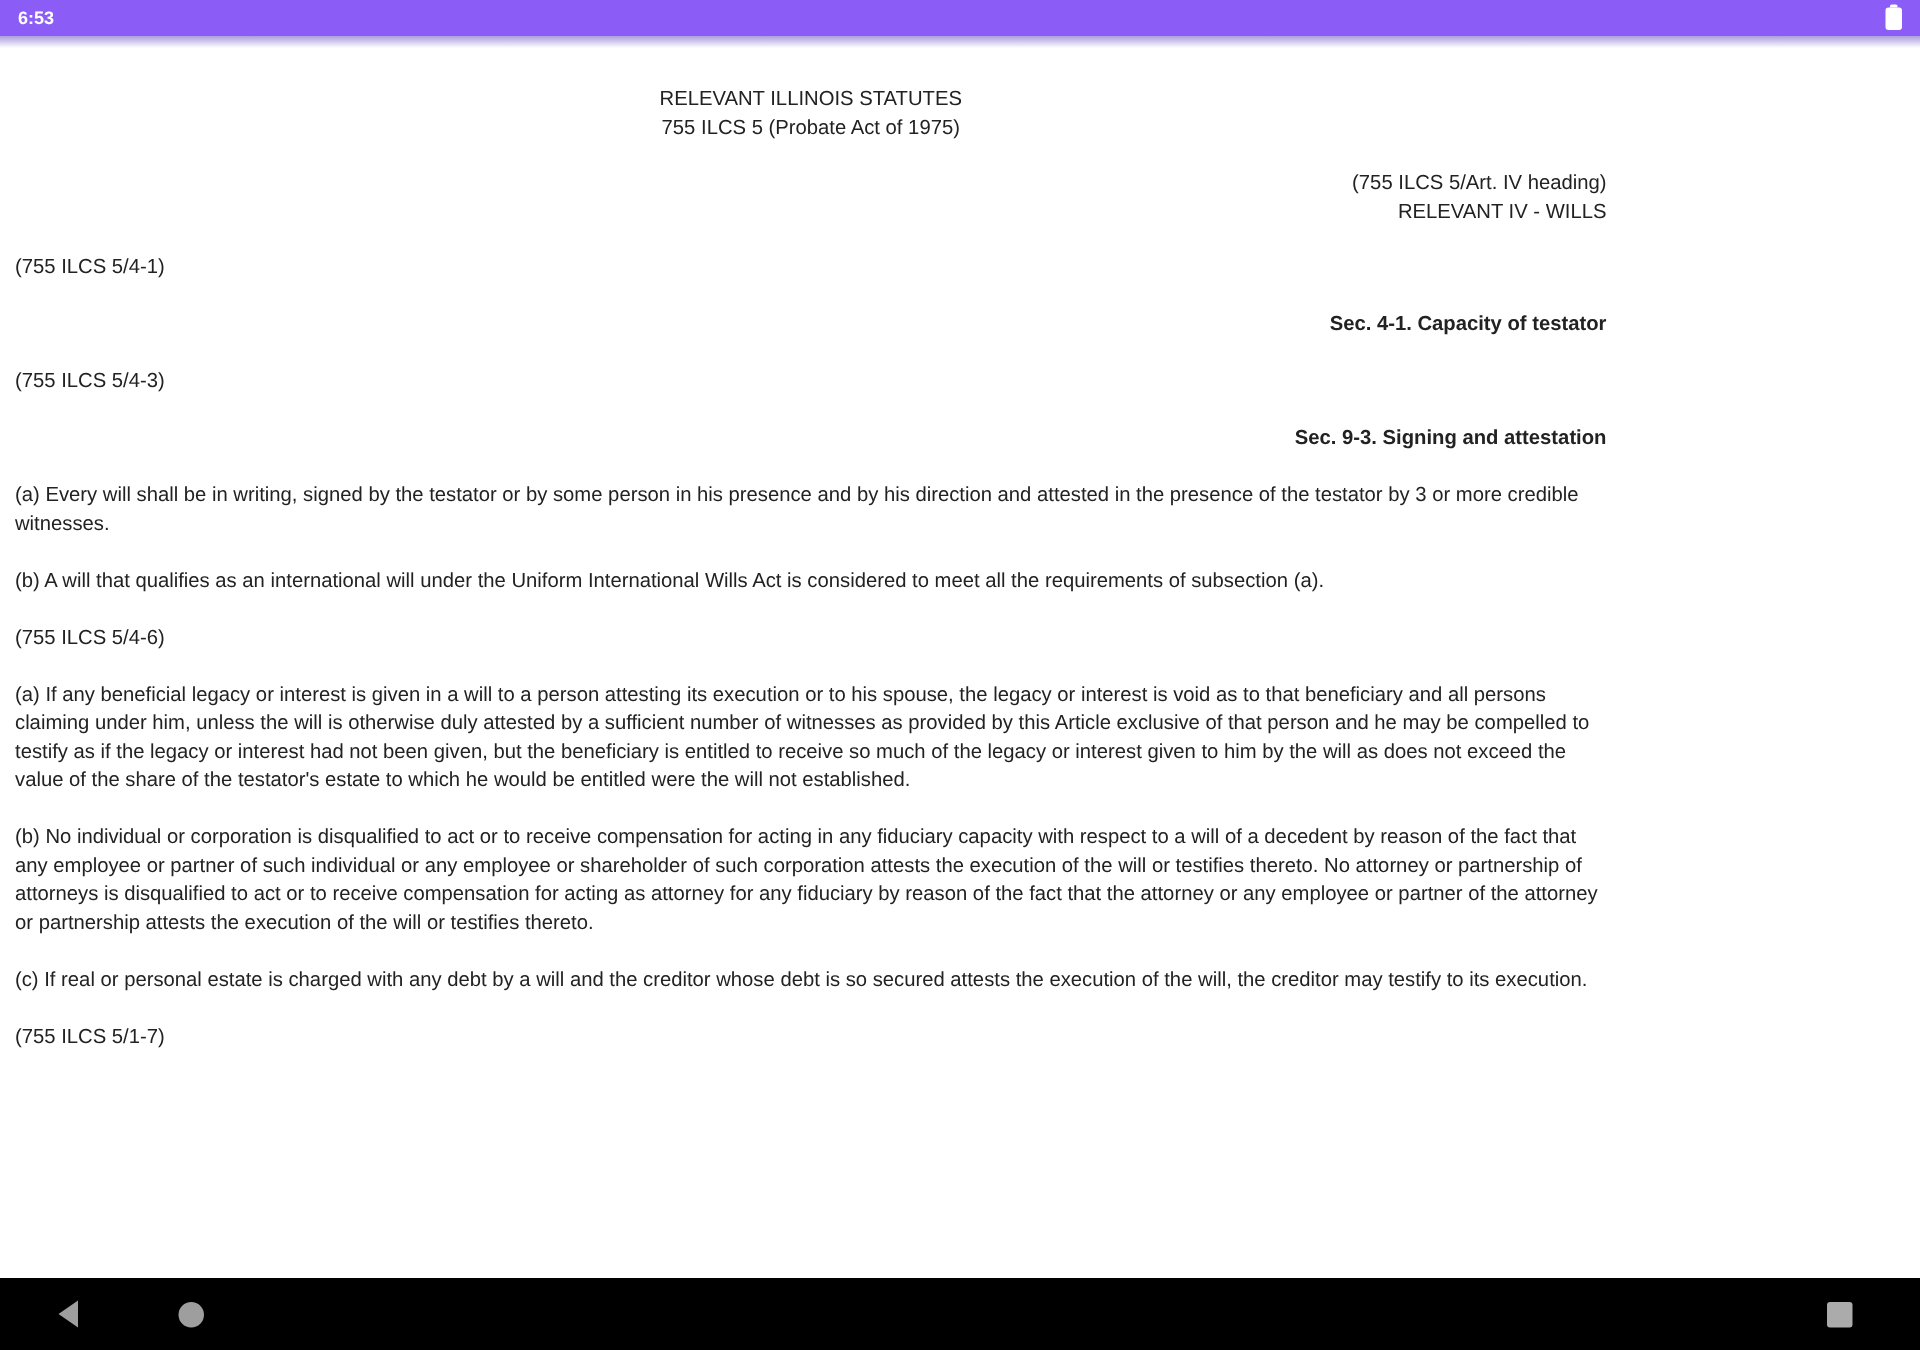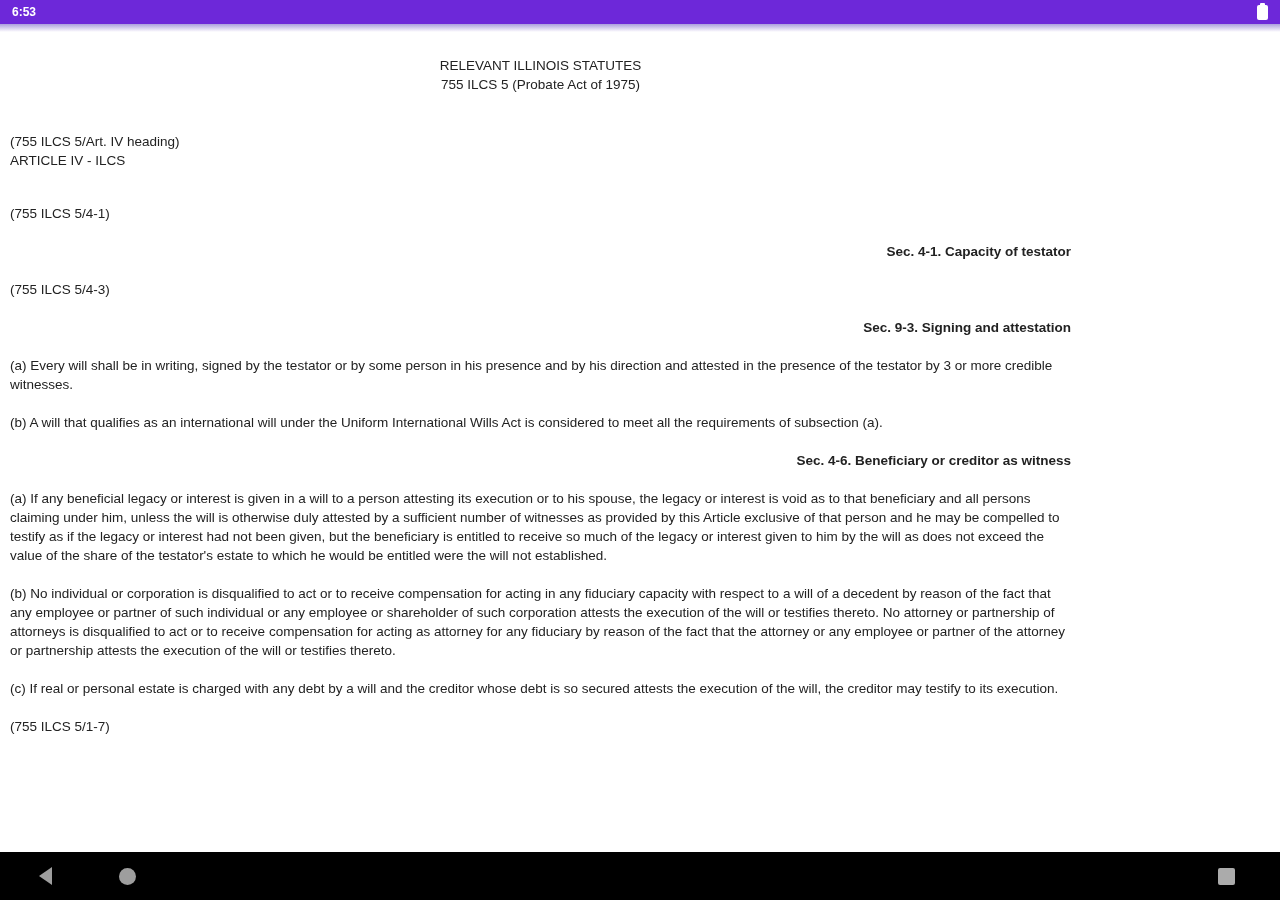--- a/index.html
+++ b/index.html
@@ -6,21 +6,21 @@
   html, body {
     width: 1280px; height: 900px;
     overflow: hidden;
     background: #ffffff;
     font-family: "Liberation Sans", sans-serif;
   }
   
   .status-bar {
     position: absolute; top: 0; left: 0;
     width: 1280px; height: 24px;
-    background: #6d28d9;
+    background: #8b5cf6;
     display: flex; align-items: center; justify-content: space-between;
     padding: 0 12px;
     color: #ffffff;
     font-size: 12px; font-weight: bold;
     z-index: 30;
   }
   .status-shadow {
     position: absolute; top: 24px; left: 0;
     width: 1280px; height: 8px;
     background: linear-gradient(to bottom, rgba(70, 40, 180, 0.45), rgba(255,255,255,0));
@@ -45,22 +45,22 @@
   .doc {
     position: absolute; top: 24px; left: 0;
     width: 1081px; height: 828px;
     overflow: hidden;
     padding: 0 10px;
     color: #222222;
     font-size: 13.5px;
     line-height: 19px;
   }
   .doc-title { margin-top: 32px; text-align: center; }
-  .doc-article-heading { margin-top: 38px; text-align: left; }
-  .doc-sections { margin-top: 34px; }
+  .doc-article-heading { margin-top: 18px; text-align: right; }
+  .doc-sections { margin-top: 18px; }
   .block { margin-bottom: 19px; }
   .block.heading { font-weight: bold; text-align: right; }
   
   .nav-bar {
     position: absolute; left: 0; top: 852px;
     width: 1280px; height: 48px;
     background: #000000;
     z-index: 40;
   }
   .nav-btn {
@@ -98,30 +98,30 @@
 </div>
 <div class="status-shadow"></div>
 
 <div class="doc">
   <div class="doc-title">
       <div>RELEVANT ILLINOIS STATUTES</div>
       <div>755 ILCS 5 (Probate Act of 1975)</div>
     </div>
   <div class="doc-article-heading">
       <div>(755 ILCS 5/Art. IV heading)</div>
-      <div>ARTICLE IV - ILCS</div>
+      <div>RELEVANT IV - WILLS</div>
     </div>
   <div class="doc-sections">
       <div class="block cite">(755 ILCS 5/4-1)</div>
       <div class="block heading">Sec. 4-1. Capacity of testator</div>
       <div class="block cite">(755 ILCS 5/4-3)</div>
       <div class="block heading">Sec. 9-3. Signing and attestation</div>
       <div class="block para">(a) Every will shall be in writing, signed by the testator or by some person in his presence and by his direction and attested in the presence of the testator by 3 or more credible witnesses.</div>
       <div class="block para">(b) A will that qualifies as an international will under the Uniform International Wills Act is considered to meet all the requirements of subsection (a).</div>
-      <div class="block heading">Sec. 4-6. Beneficiary or creditor as witness</div>
+      <div class="block cite">(755 ILCS 5/4-6)</div>
       <div class="block para">(a) If any beneficial legacy or interest is given in a will to a person attesting its execution or to his spouse, the legacy or interest is void as to that beneficiary and all persons claiming under him, unless the will is otherwise duly attested by a sufficient number of witnesses as provided by this Article exclusive of that person and he may be compelled to testify as if the legacy or interest had not been given, but the beneficiary is entitled to receive so much of the legacy or interest given to him by the will as does not exceed the value of the share of the testator's estate to which he would be entitled were the will not established.</div>
       <div class="block para">(b) No individual or corporation is disqualified to act or to receive compensation for acting in any fiduciary capacity with respect to a will of a decedent by reason of the fact that any employee or partner of such individual or any employee or shareholder of such corporation attests the execution of the will or testifies thereto. No attorney or partnership of attorneys is disqualified to act or to receive compensation for acting as attorney for any fiduciary by reason of the fact that the attorney or any employee or partner of the attorney or partnership attests the execution of the will or testifies thereto.</div>
       <div class="block para">(c) If real or personal estate is charged with any debt by a will and the creditor whose debt is so secured attests the execution of the will, the creditor may testify to its execution.</div>
       <div class="block cite">(755 ILCS 5/1-7)</div>
     </div>
 </div>
 
 <div class="nav-bar">
   <div class="nav-btn back">
     <div class="icon-back-triangle"></div>

